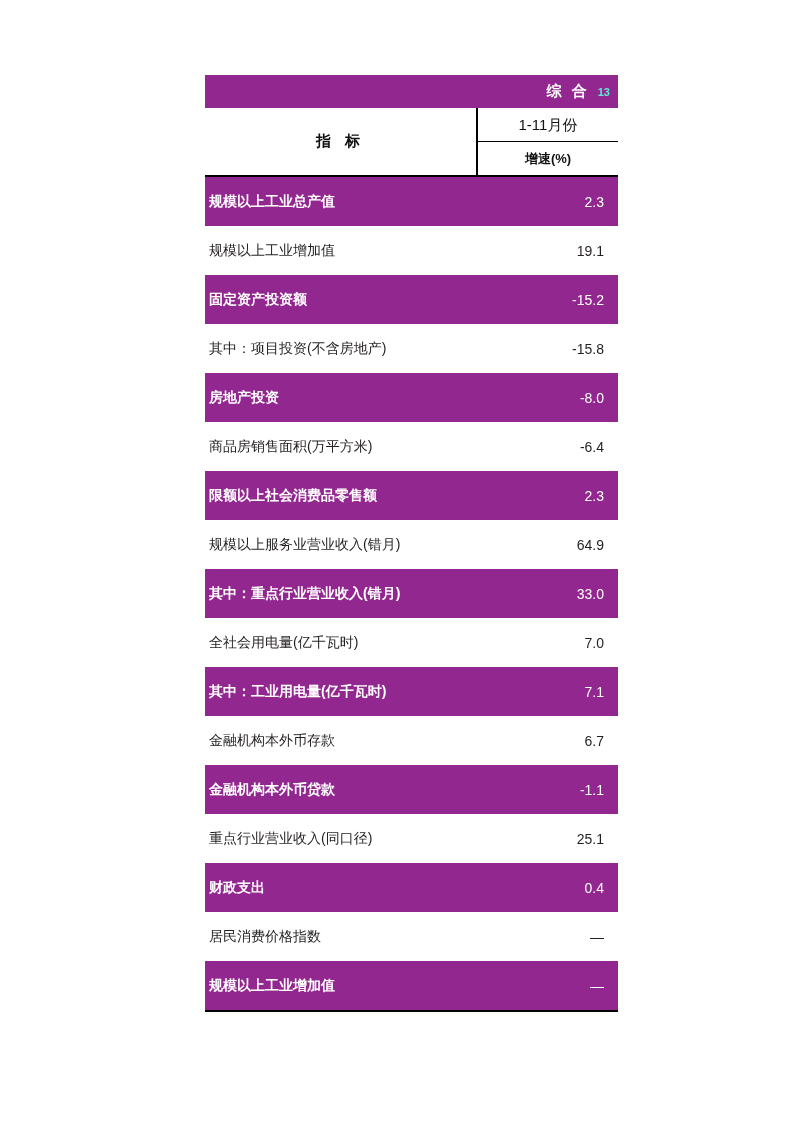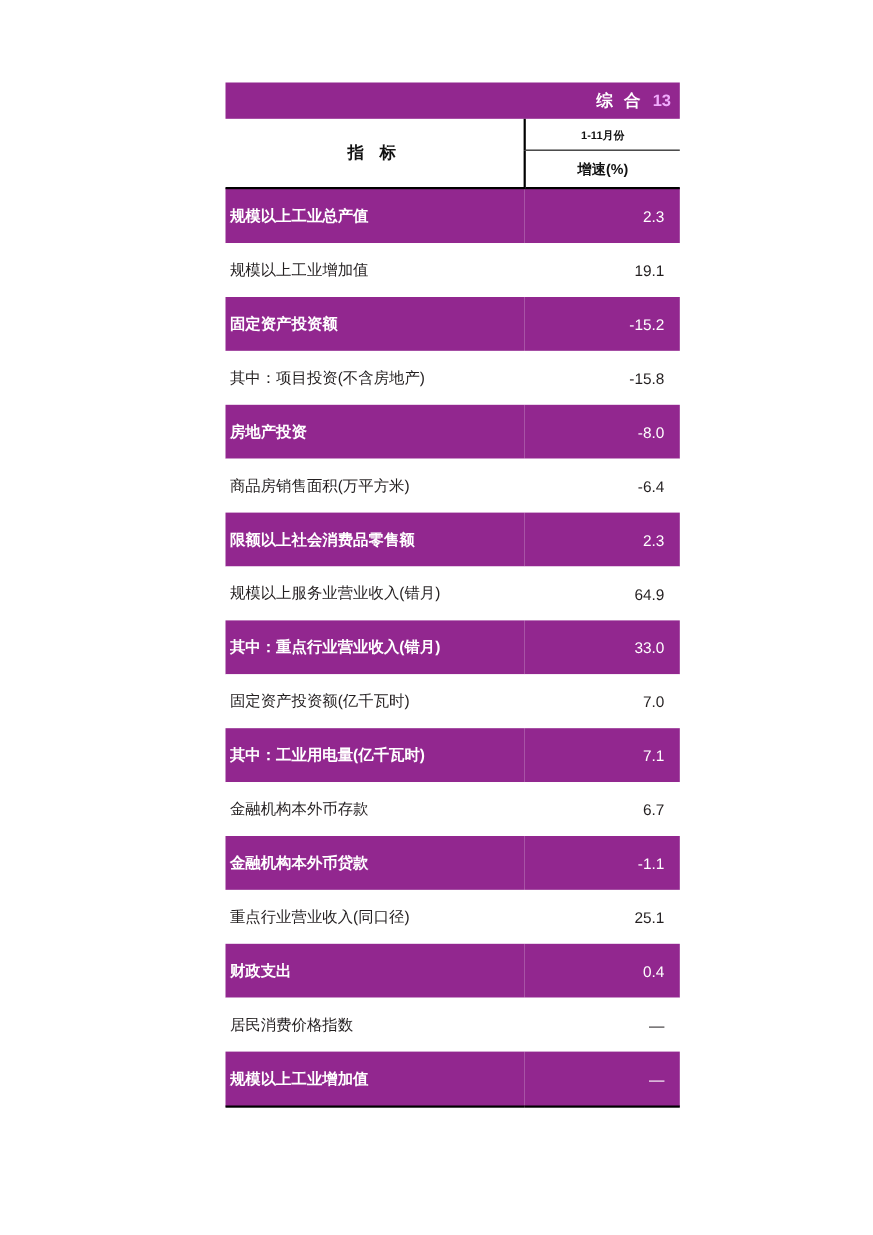--- a/index.html
+++ b/index.html
@@ -38,22 +38,22 @@
     padding-right: 8px;
     box-sizing: border-box;
   }
   .header-bar .hdr-text {
     color: #ffffff;
     font-size: 15px;
     font-weight: bold;
     letter-spacing: 3px;
   }
   .header-bar .hdr-page {
-    color: #f0abfc;
-    font-size: 15px;
+    color: #5eead4;
+    font-size: 11px;
     font-weight: bold;
     margin-left: 8px;
   }
   
   .doc-title {
     text-align: center;
     font-size: 18px;
     font-weight: bold;
     letter-spacing: 6px;
     padding: 12px 0 10px 0;
@@ -73,22 +73,22 @@
     font-weight: bold;
     letter-spacing: 5px;
     text-align: center;
     vertical-align: middle;
     padding: 10px 0;
     color: #111111;
   }
   th.th-period {
     border-bottom: 1px solid #000000;
     border-left: 2px solid #000000;
-    font-size: 10px;
-    font-weight: bold;
+    font-size: 15px;
+    font-weight: normal;
     text-align: center;
     padding: 8px 0 6px 0;
     color: #111111;
   }
   th.th-sub {
     border-bottom: 2.5px solid #000000;
     border-left: 2px solid #000000;
     font-size: 13px;
     font-weight: bold;
     text-align: center;
@@ -179,21 +179,21 @@
           </tr>
           <tr class="data plain">
             <td class="name">规模以上服务业营业收入(错月)</td>
             <td class="val">64.9</td>
           </tr>
           <tr class="data alt">
             <td class="name ind-1">其中：重点行业营业收入(错月)</td>
             <td class="val">33.0</td>
           </tr>
           <tr class="data plain">
-            <td class="name">固定资产投资额(亿千瓦时)</td>
+            <td class="name">全社会用电量(亿千瓦时)</td>
             <td class="val">7.0</td>
           </tr>
           <tr class="data alt">
             <td class="name ind-1">其中：工业用电量(亿千瓦时)</td>
             <td class="val">7.1</td>
           </tr>
           <tr class="data plain">
             <td class="name">金融机构本外币存款</td>
             <td class="val">6.7</td>
           </tr>

